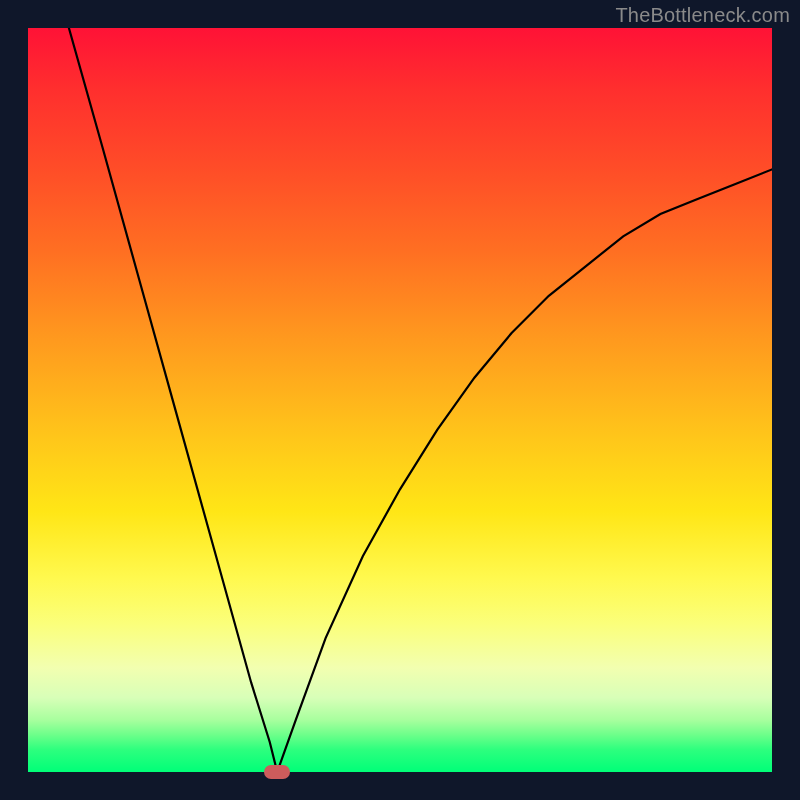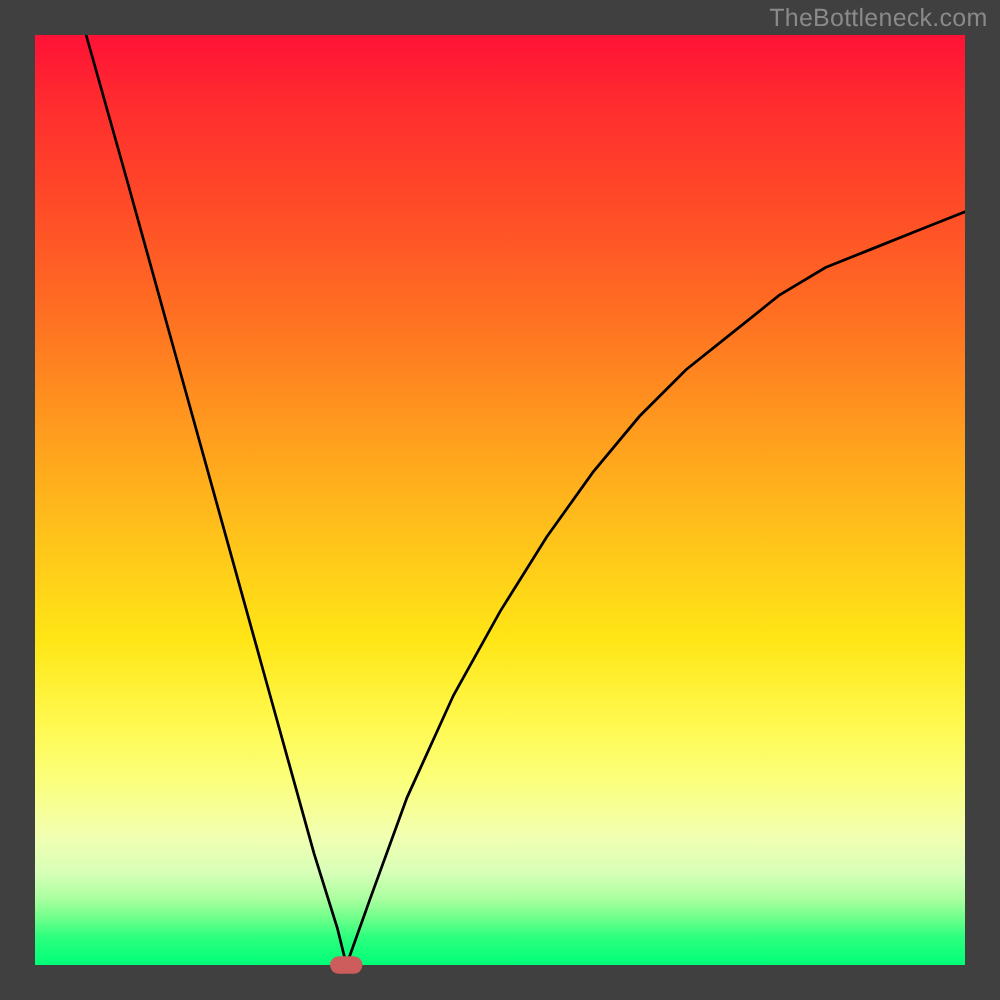--- a/index.html
+++ b/index.html
@@ -8,21 +8,21 @@
     width: 800px;
     height: 800px;
     overflow: hidden;
     background: #000;
     font-family: Arial, Helvetica, sans-serif;
   }
   .frame {
     position: relative;
     width: 800px;
     height: 800px;
-    background: #404040;
+    background: #0f172a;
   }
   .plot-area {
     position: absolute;
     left: 28px;
     top: 28px;
     width: 744px;
     height: 744px;
     background: linear-gradient(
       to bottom,
       #ff1236 0%,

